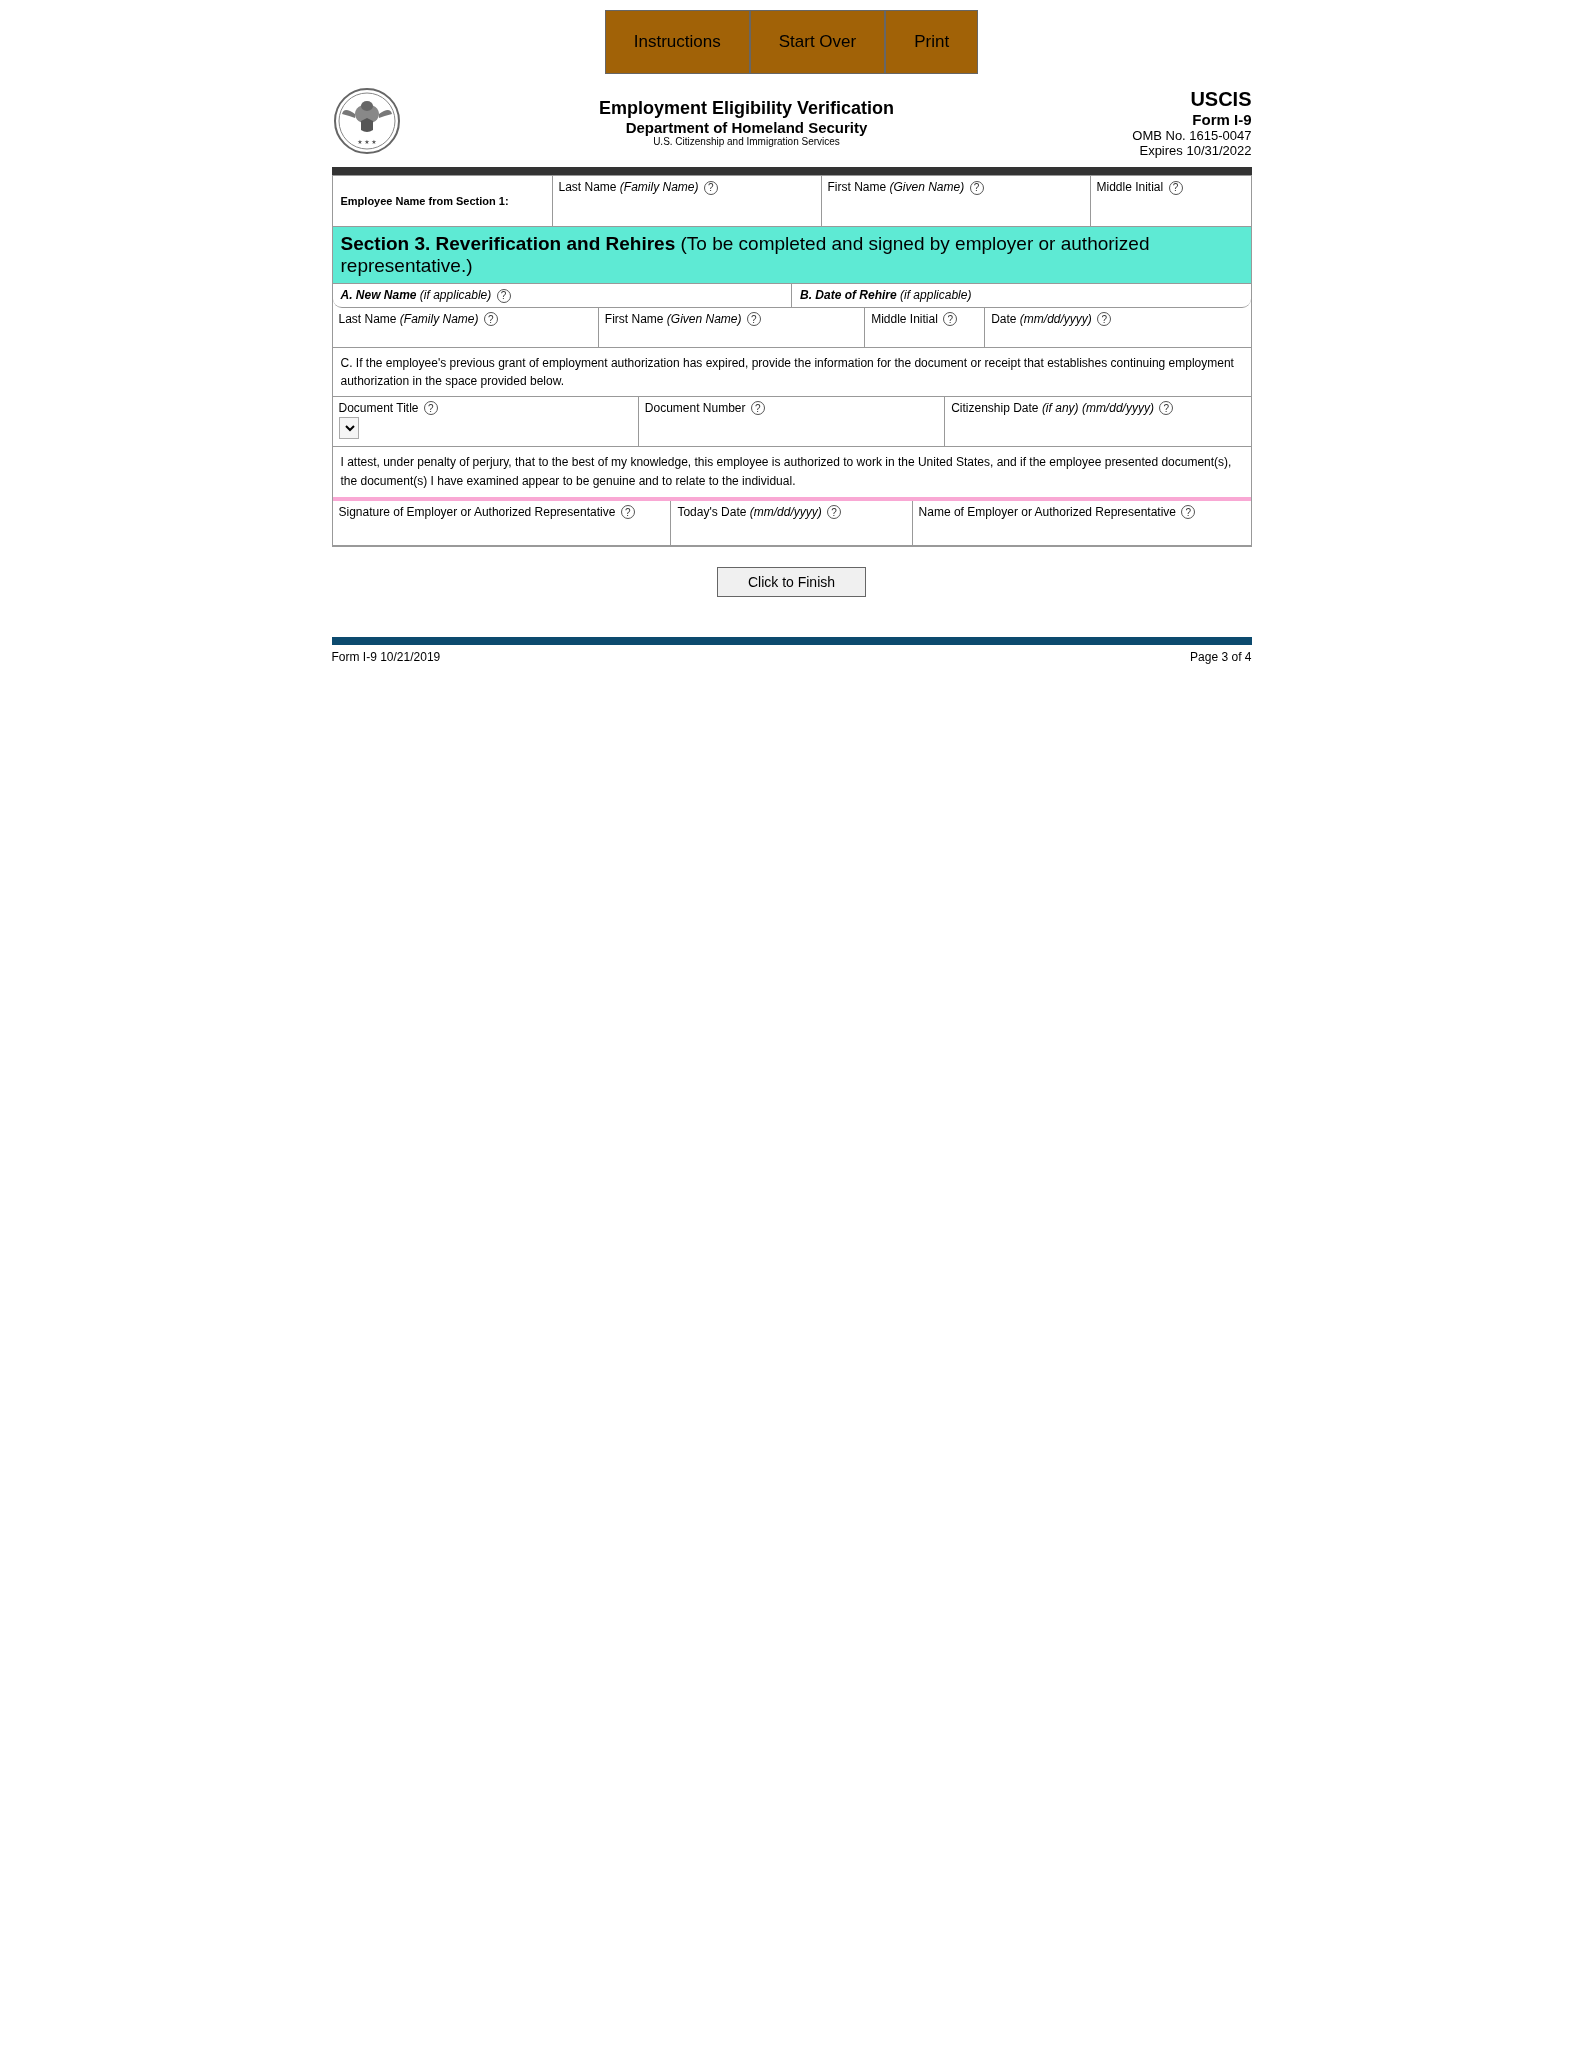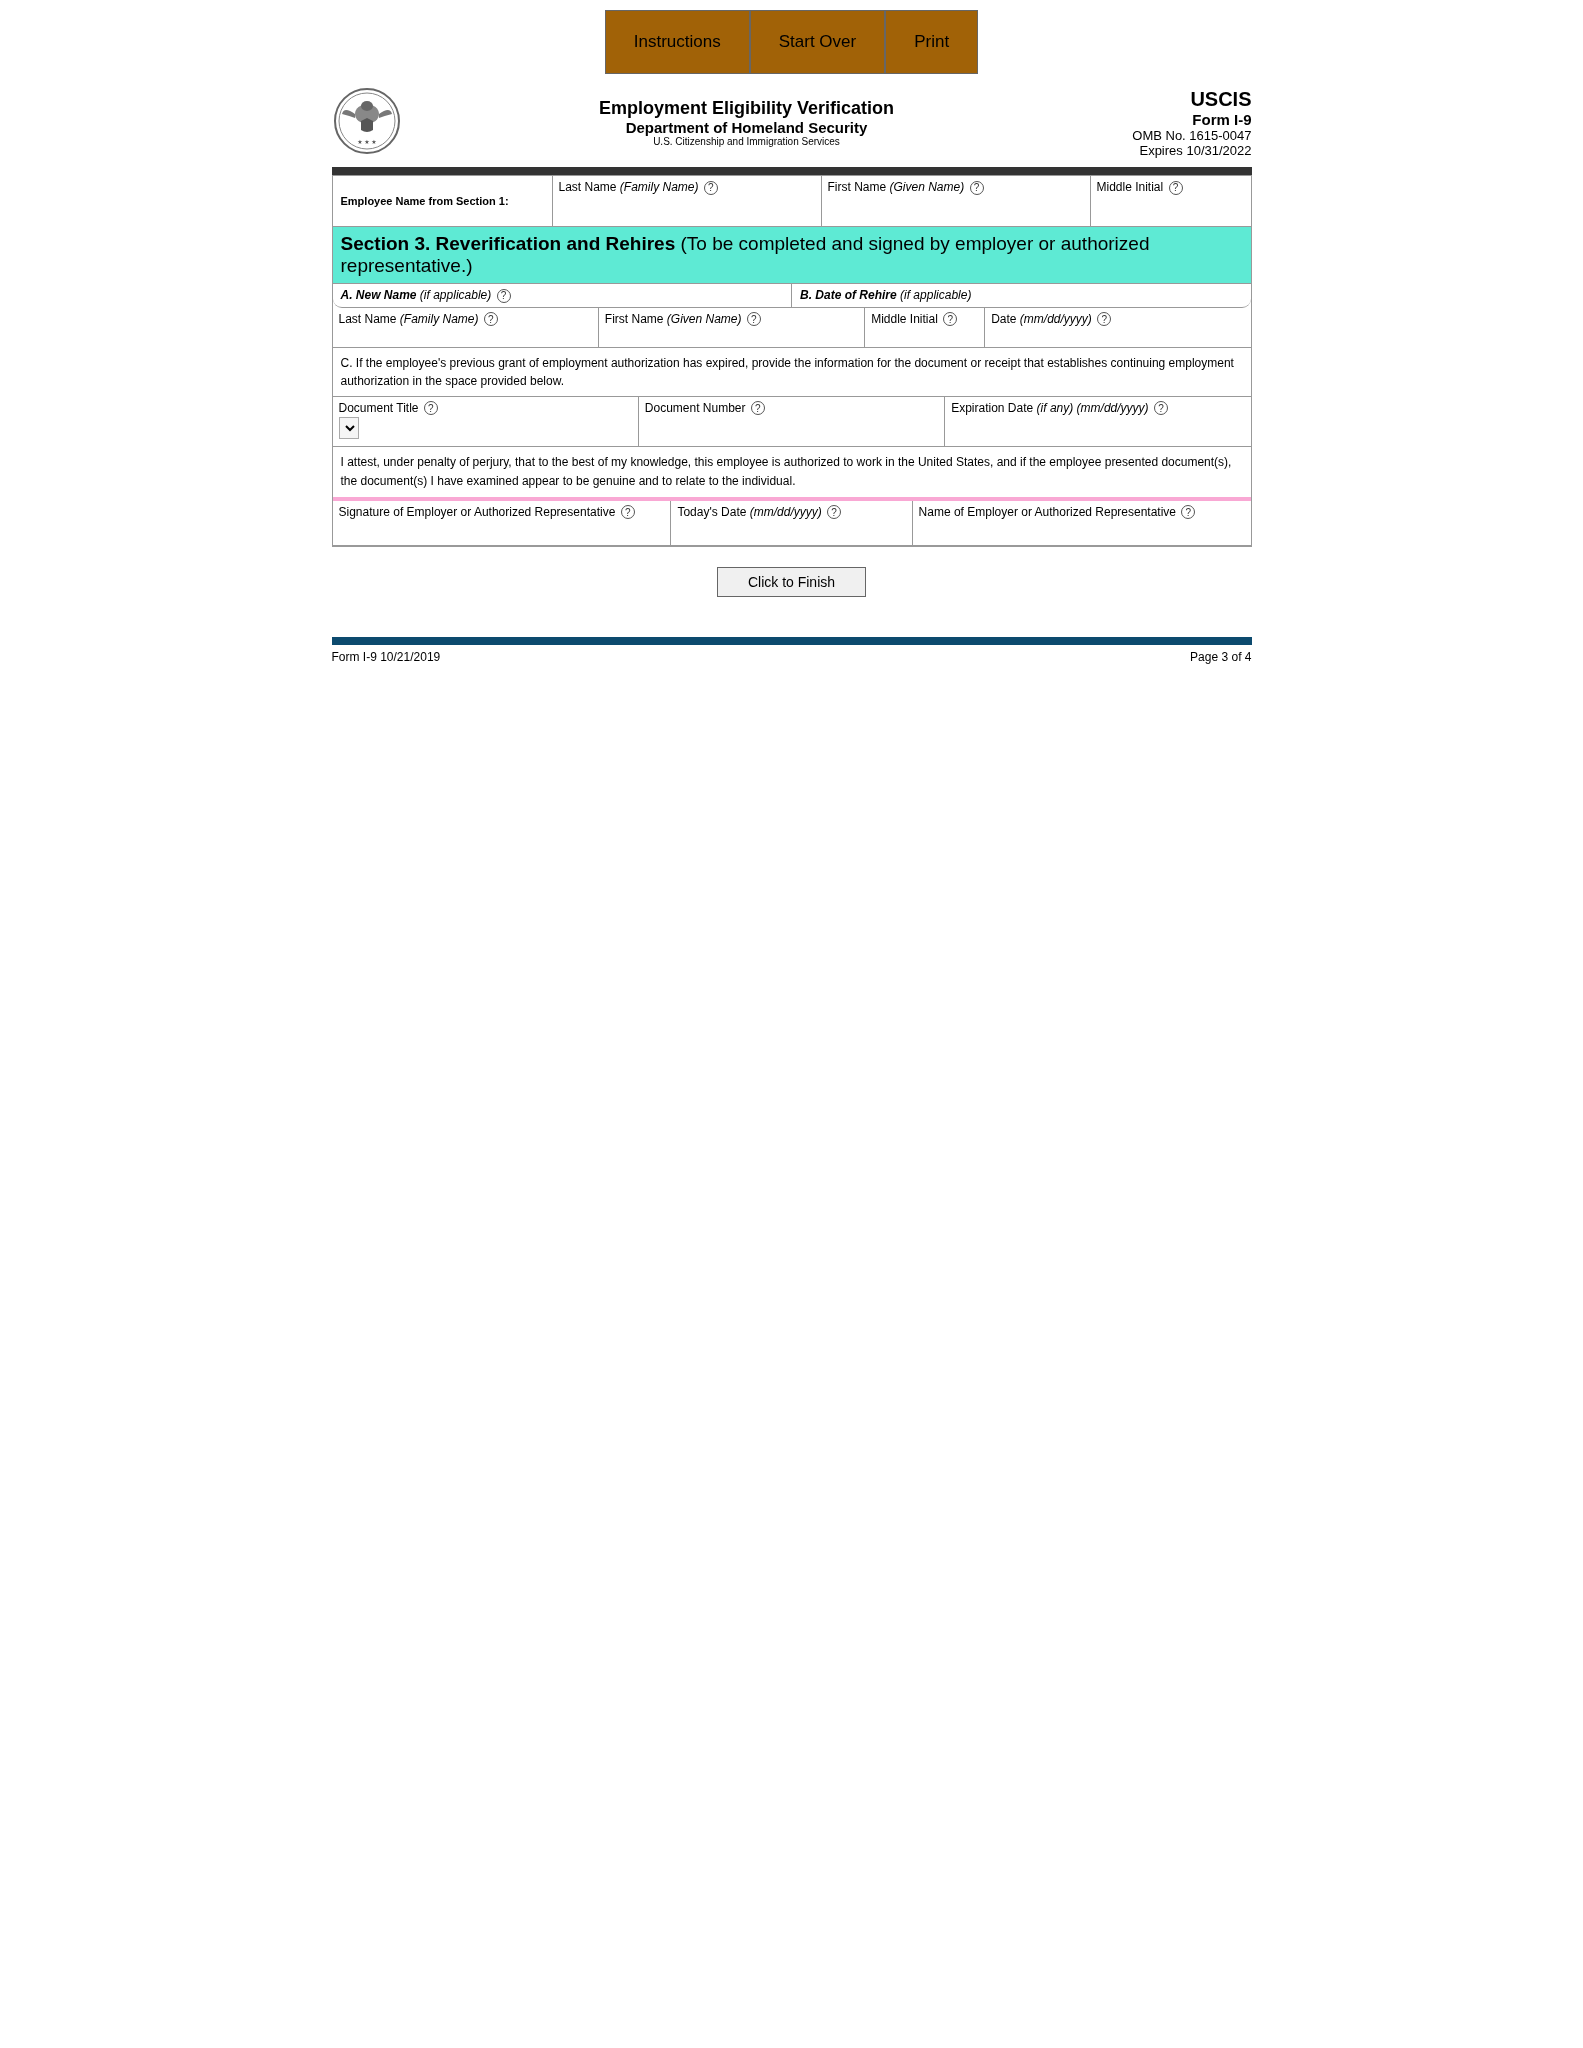--- a/index.html
+++ b/index.html
@@ -398,21 +398,21 @@
       </div>
       <select class="doc-select">
         <option></option>
       </select>
     </div>
     <div class="doc-cell">
       <span>Document Number</span>
       <span class="help-circle">?</span>
     </div>
     <div class="doc-cell">
-      <span>Expiration Date </span><em>(if any) (mm/dd/yyyy)</em>
+      <span>Citizenship Date </span><em>(if any) (mm/dd/yyyy)</em>
       <span class="help-circle">?</span>
     </div>
   </div>
 
   <div class="attest-text">
     <span>I attest, under penalty of perjury, that to the best of my knowledge, this employee is authorized to work in the United States, and if the employee presented document(s), the document(s) I have examined appear to be genuine and to relate to the individual.</span>
   </div>
 
   <div class="sig-row">
     <div class="sig-cell">

